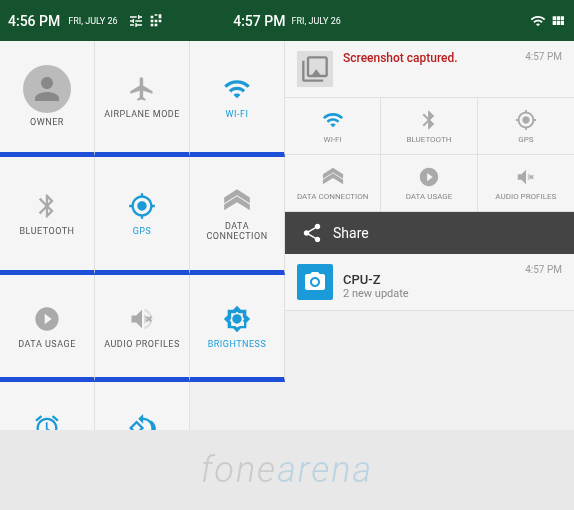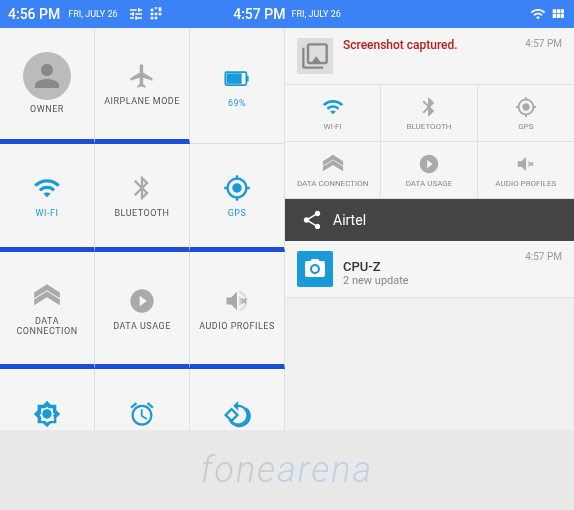--- a/index.html
+++ b/index.html
@@ -9,22 +9,22 @@
       font-family: 'Roboto', Arial, sans-serif;
       background: #e8e8e8;
       overflow: hidden;
       position: relative;
     }
 
     
     .status-bar {
       display: flex;
       align-items: center;
-      background: #3b82f6;
-      height: 28px;
+      background: #14532d;
+      height: 41px;
       padding: 12px 8px;
       color: white;
       font-size: 12px;
     }
     .status-left {
       display: flex;
       align-items: center;
       gap: 6px;
       flex: 1;
     }
@@ -345,30 +345,20 @@
 
     <div class="qs-cell">
       <div class="qs-icon">
         <svg viewBox="0 0 24 24" fill="#aaa">
             <path d="M21 16v-2l-8-5V3.5c0-.83-.67-1.5-1.5-1.5S10 2.67 10 3.5V9l-8 5v2l8-2.5V19l-2 1.5V22l3.5-1 3.5 1v-1.5L13 19v-5.5l8 2.5z"></path>
           </svg>
       </div>
       <span class="qs-label">AIRPLANE MODE</span>
     </div>
 
-    <div class="battery-cell">
-      <div class="qs-icon">
-        <svg viewBox="0 0 24 24" width="28" height="28">
-            <rect x="2" y="7" width="18" height="11" rx="1" fill="none" stroke="#1a9ad7" stroke-width="1.5"></rect>
-            <rect x="20" y="10" width="2" height="5" rx="1" fill="#1a9ad7"></rect>
-            <rect x="3" y="8" width="13" height="9" fill="#1a9ad7"></rect>
-          </svg>
-      </div>
-      <span class="qs-label" style="color:#1a9ad7">69%</span>
-    </div>
 
     <div class="qs-cell">
       <div class="qs-icon">
         <svg viewBox="0 0 24 24" fill="#1a9ad7">
             <path d="M1 9l2 2c4.97-4.97 13.03-4.97 18 0l2-2C16.93 2.93 7.08 2.93 1 9zm8 8l3 3 3-3c-1.65-1.66-4.34-1.66-6 0zm-4-4l2 2c2.76-2.76 7.24-2.76 10 0l2-2C15.14 9.14 8.87 9.14 5 13z"></path>
           </svg>
       </div>
       <span class="qs-label" style="color:#1a9ad7">WI-FI</span>
     </div>
 
@@ -521,21 +511,21 @@
         <span class="qt-label">AUDIO PROFILES</span>
       </div>
     </div>
 
     <div class="share-bar">
       <div class="share-icon">
         <svg viewBox="0 0 24 24" fill="white" width="22" height="22">
             <path d="M18 16.08c-.76 0-1.44.3-1.96.77L8.91 12.7c.05-.23.09-.46.09-.7s-.04-.47-.09-.7l7.05-4.11c.54.5 1.25.81 2.04.81 1.66 0 3-1.34 3-3s-1.34-3-3-3-3 1.34-3 3c0 .24.04.47.09.7L8.04 9.81C7.5 9.31 6.79 9 6 9c-1.66 0-3 1.34-3 3s1.34 3 3 3c.79 0 1.5-.31 2.04-.81l7.12 4.16c-.05.21-.08.43-.08.65 0 1.61 1.31 2.92 2.92 2.92 1.61 0 2.92-1.31 2.92-2.92s-1.31-2.92-2.92-2.92z"></path>
           </svg>
       </div>
-      <span class="share-label">Airtel</span>
+      <span class="share-label">Share</span>
     </div>
 
     <div class="notif-cpuz">
       <div class="notif-cpuz-icon">
         <svg viewBox="0 0 24 24" fill="white" width="24" height="24">
             <path d="M9 2L7.17 4H4c-1.1 0-2 .9-2 2v12c0 1.1.9 2 2 2h16c1.1 0 2-.9 2-2V6c0-1.1-.9-2-2-2h-3.17L15 2H9zm3 15c-2.76 0-5-2.24-5-5s2.24-5 5-5 5 2.24 5 5-2.24 5-5 5zm0-8c-1.65 0-3 1.35-3 3s1.35 3 3 3 3-1.35 3-3-1.35-3-3-3z"></path>
           </svg>
       </div>
       <div class="notif-content">
         <span class="notif-time">4:57 PM</span>

